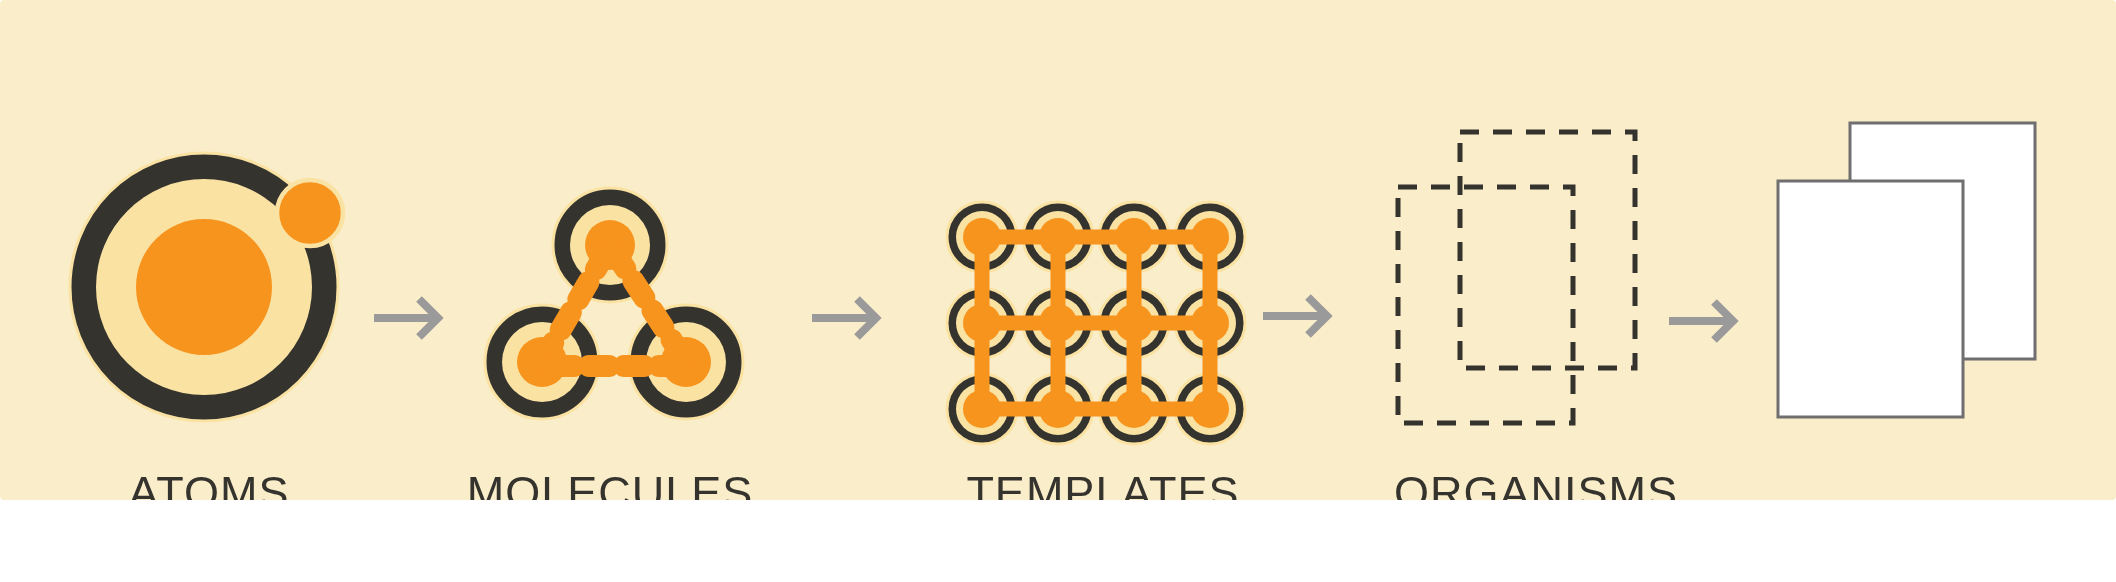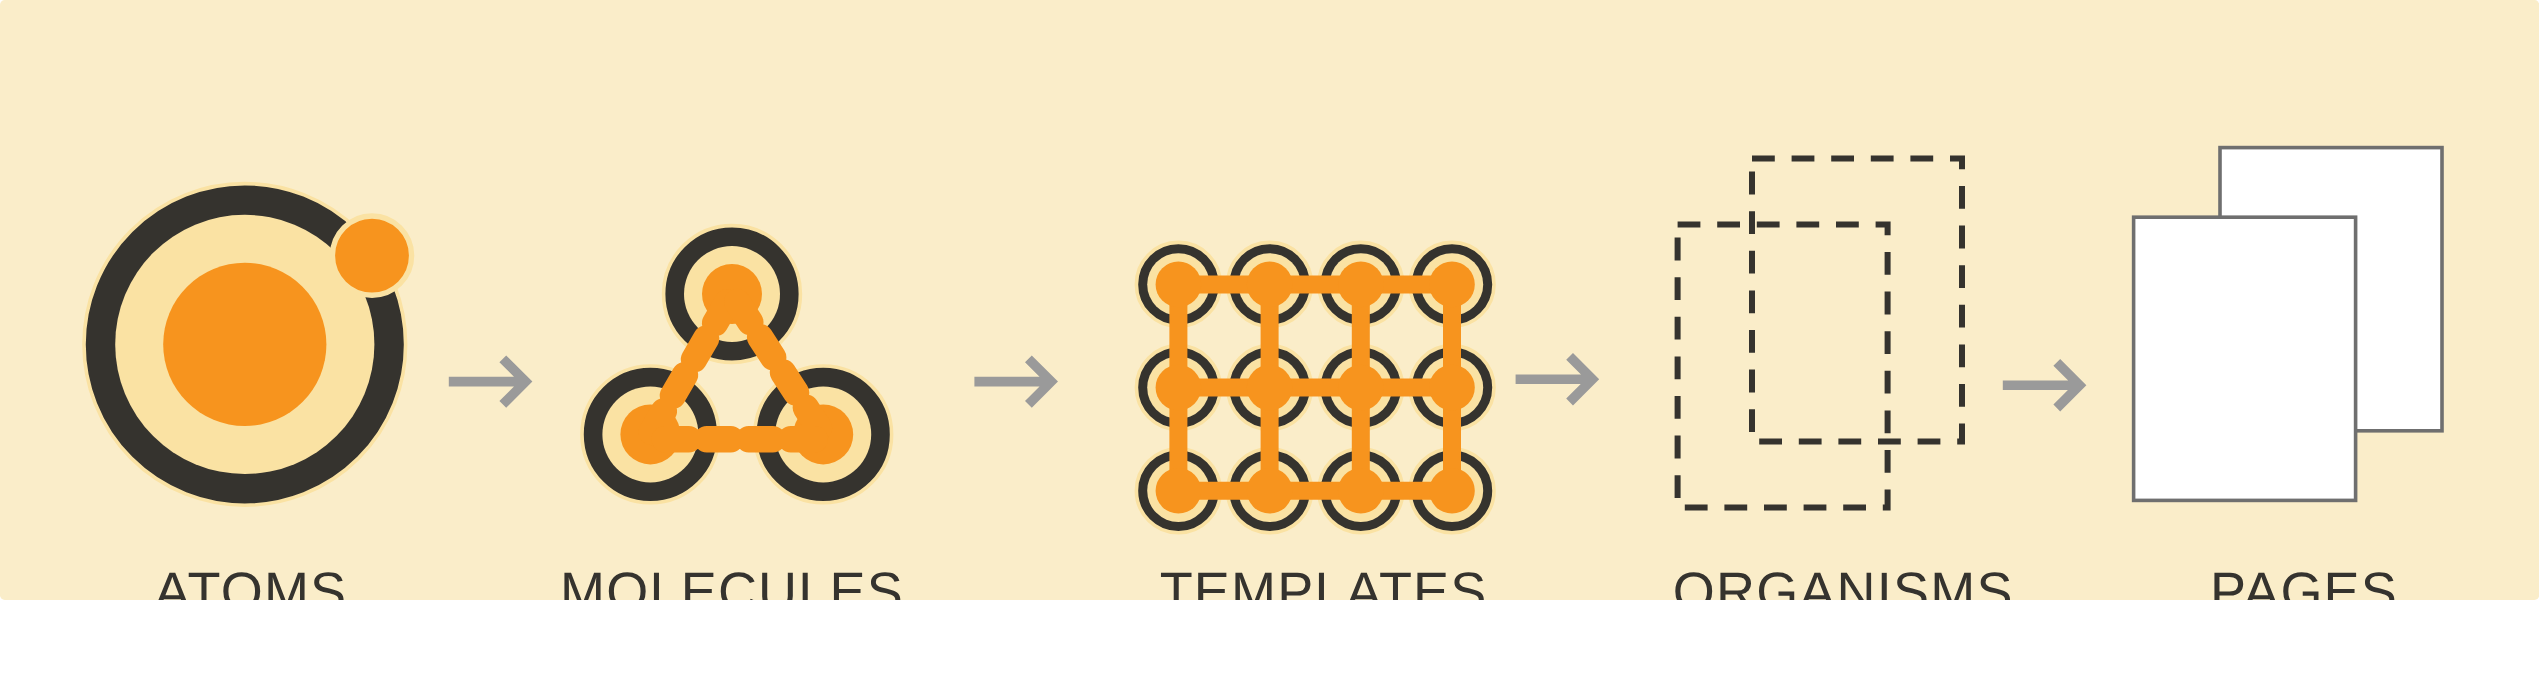--- a/index.html
+++ b/index.html
@@ -144,15 +144,14 @@
   <div class="stage-label" style="left:1536px;">ORGANISMS</div>
 
   <svg class="icon" style="left:1667px;top:296px;" width="80" height="50" viewBox="0 0 80 50">
     <path class="arrow-path" d="M2 25 H65 M47 6 L66 25 L47 44"></path>
   </svg>
 
   <svg class="icon" style="left:1776px;top:120px;" width="262" height="300" viewBox="0 0 262 300">
     <rect class="page-rect" x="74" y="3" width="185" height="236"></rect>
     <rect class="page-rect" x="2" y="61" width="185" height="236"></rect>
   </svg>
-  <div class="stage-label" style="left:1920px;">PAGES</div>
 
 </div>
 
 </body></html>

